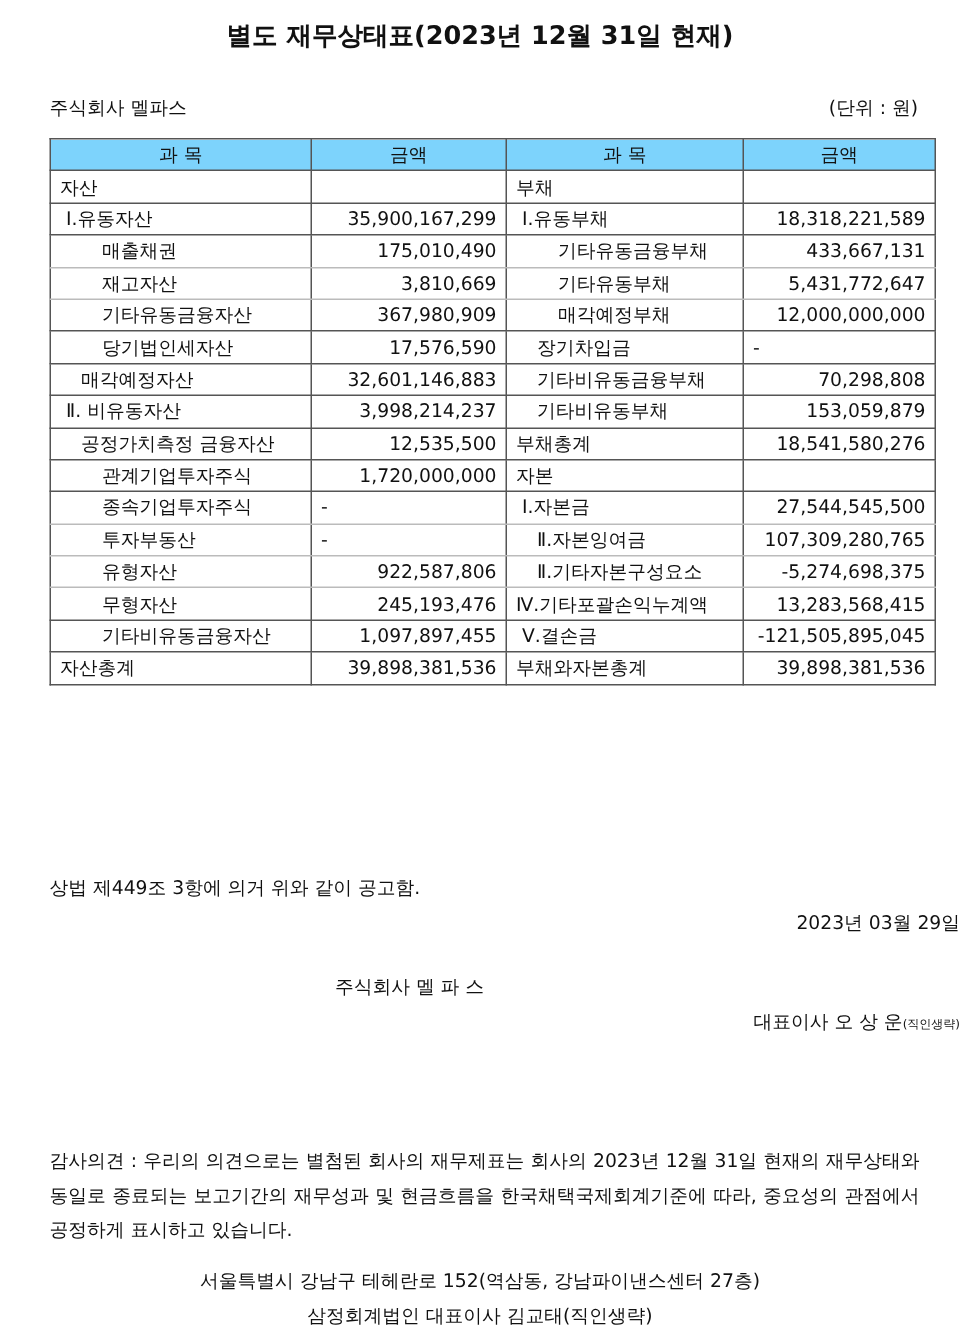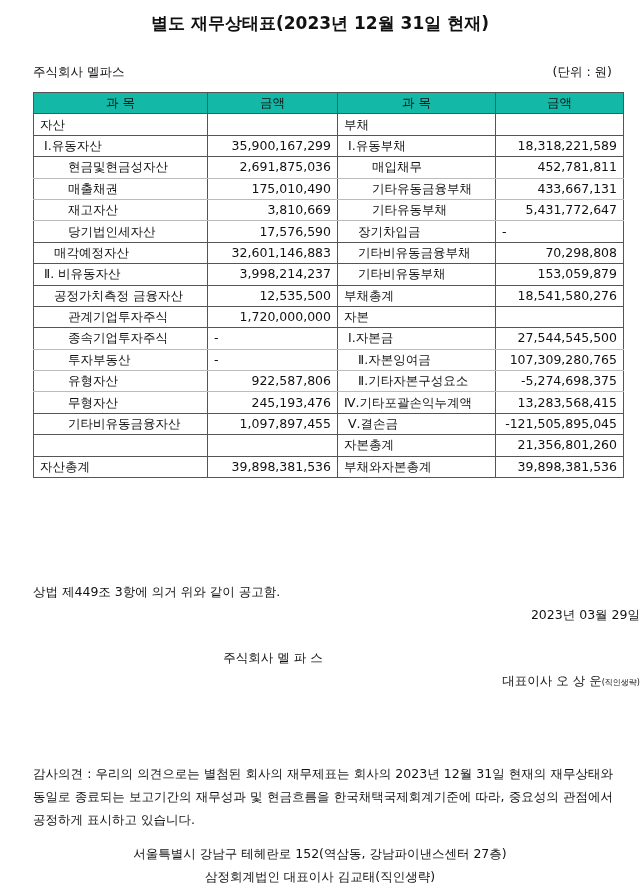--- a/index.html
+++ b/index.html
@@ -6,21 +6,21 @@
   body { width:640px; height:896px; position:relative; overflow:hidden;
          font-family:"DejaVu Sans","Liberation Sans",sans-serif; color:#111; }
   .title { position:absolute; top:12px; left:0; width:640px; text-align:center;
            font-size:17px; font-weight:bold; letter-spacing:0px; }
   .company { position:absolute; top:64px; left:33px; font-size:12.5px; }
   .unit { position:absolute; top:64px; right:28px; font-size:12.5px; }
   table.bs { position:absolute; top:92px; left:33px; width:590px; border-collapse:collapse;
              font-size:12.5px; table-layout:fixed; }
   table.bs th, table.bs td { border:1px solid #555; height:20.4px; padding:0 6px; white-space:nowrap;
              overflow:hidden; line-height:20px; }
-  table.bs th { background:#14b8a6; font-weight:normal; text-align:center; }
+  table.bs th { background:#7dd3fc; font-weight:normal; text-align:center; }
   table.bs td.amt { text-align:right; }
   table.bs td.dash { text-align:left; }
   table.bs tr.light td { border-top-color:#bbb; border-bottom-color:#bbb; }
   .i1 { padding-left:10px !important; }
   .i2 { padding-left:34px !important; }
   .i3 { padding-left:20px !important; }
   .notice { position:absolute; top:564px; left:33px; font-size:12.5px;margin-top:20px; }
   .date { position:absolute; top:607px; left:0; width:640px; text-align:right; font-size:12.5px; }
   .sign1 { position:absolute; top:650px; left:0; width:546px; text-align:center; font-size:12.5px; }
   .sign2 { position:absolute; top:673px; left:0; width:640px; text-align:right; font-size:12.5px; }
@@ -59,36 +59,36 @@
       <td>부채</td>
       <td class="amt"></td>
     </tr>
     <tr>
       <td class="i1">Ⅰ.유동자산</td>
       <td class="amt">35,900,167,299</td>
       <td class="i1">Ⅰ.유동부채</td>
       <td class="amt">18,318,221,589</td>
     </tr>
     <tr class="light">
-      <td class="i2">현금및현금성자산</td>
-      <td class="amt">2,691,875,036</td>
-      <td class="i2">매입채무</td>
-      <td class="amt">452,781,811</td>
-    </tr>
-    <tr class="light">
       <td class="i2">매출채권</td>
       <td class="amt">175,010,490</td>
       <td class="i2">기타유동금융부채</td>
       <td class="amt">433,667,131</td>
     </tr>
     <tr class="light">
       <td class="i2">재고자산</td>
       <td class="amt">3,810,669</td>
       <td class="i2">기타유동부채</td>
       <td class="amt">5,431,772,647</td>
+    </tr>
+    <tr>
+      <td class="i2">기타유동금융자산</td>
+      <td class="amt">367,980,909</td>
+      <td class="i2">매각예정부채</td>
+      <td class="amt">12,000,000,000</td>
     </tr>
     <tr>
       <td class="i2">당기법인세자산</td>
       <td class="amt">17,576,590</td>
       <td class="i3">장기차입금</td>
       <td class="dash">-</td>
     </tr>
     <tr>
       <td class="i3">매각예정자산</td>
       <td class="amt">32,601,146,883</td>
@@ -137,26 +137,20 @@
       <td>Ⅳ.기타포괄손익누계액</td>
       <td class="amt">13,283,568,415</td>
     </tr>
     <tr>
       <td class="i2">기타비유동금융자산</td>
       <td class="amt">1,097,897,455</td>
       <td class="i1">Ⅴ.결손금</td>
       <td class="amt">-121,505,895,045</td>
     </tr>
     <tr>
-      <td></td>
-      <td class="amt"></td>
-      <td>자본총계</td>
-      <td class="amt">21,356,801,260</td>
-    </tr>
-    <tr>
       <td>자산총계</td>
       <td class="amt">39,898,381,536</td>
       <td>부채와자본총계</td>
       <td class="amt">39,898,381,536</td>
     </tr>
   </tbody>
 </table>
 
 <div class="notice">상법 제449조 3항에 의거 위와 같이 공고함.</div>
 <div class="date">2023년 03월 29일</div>

